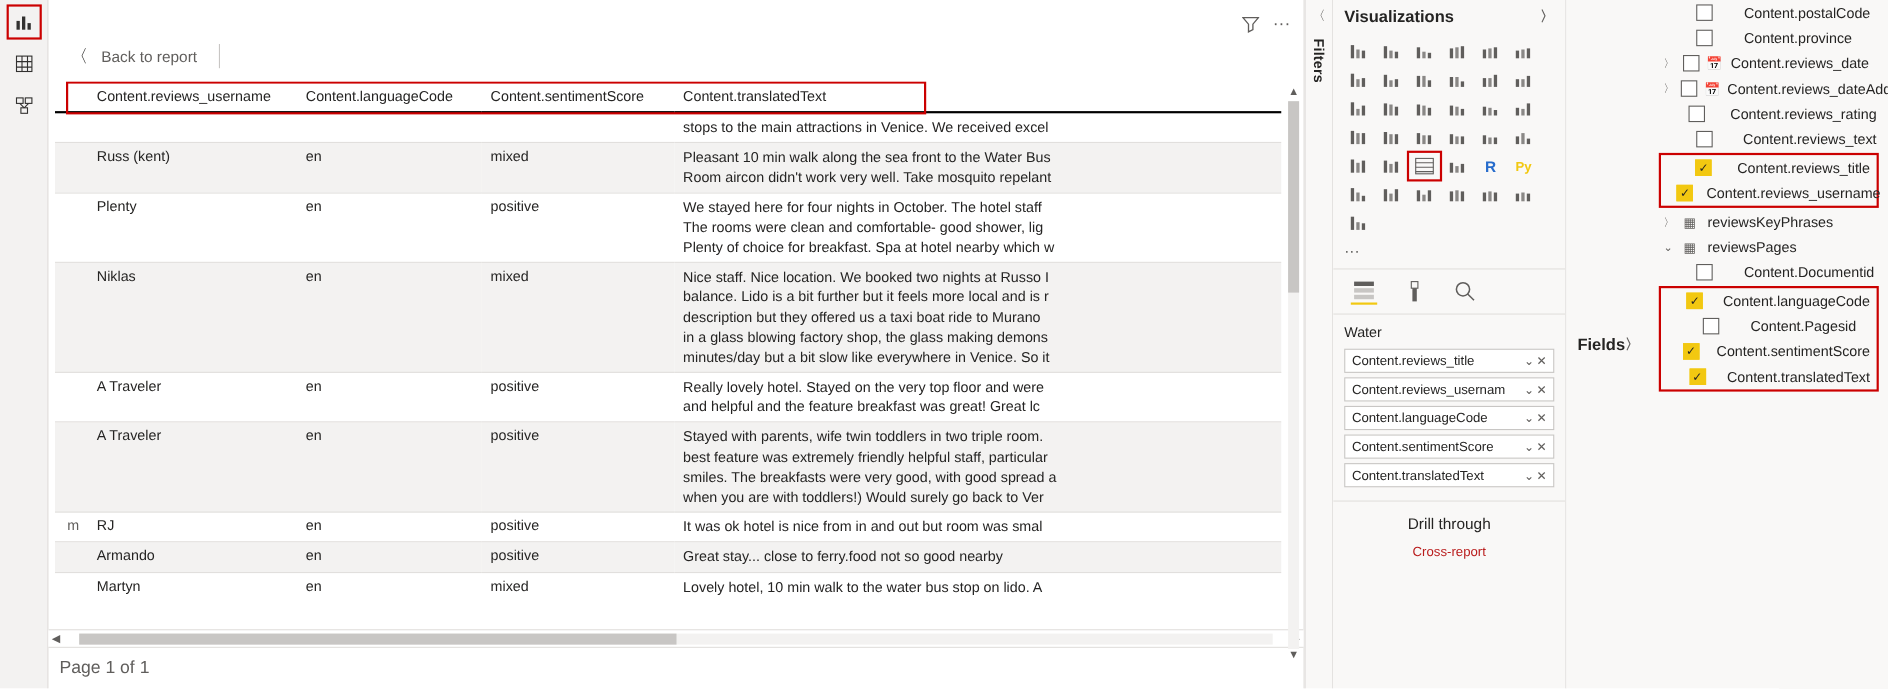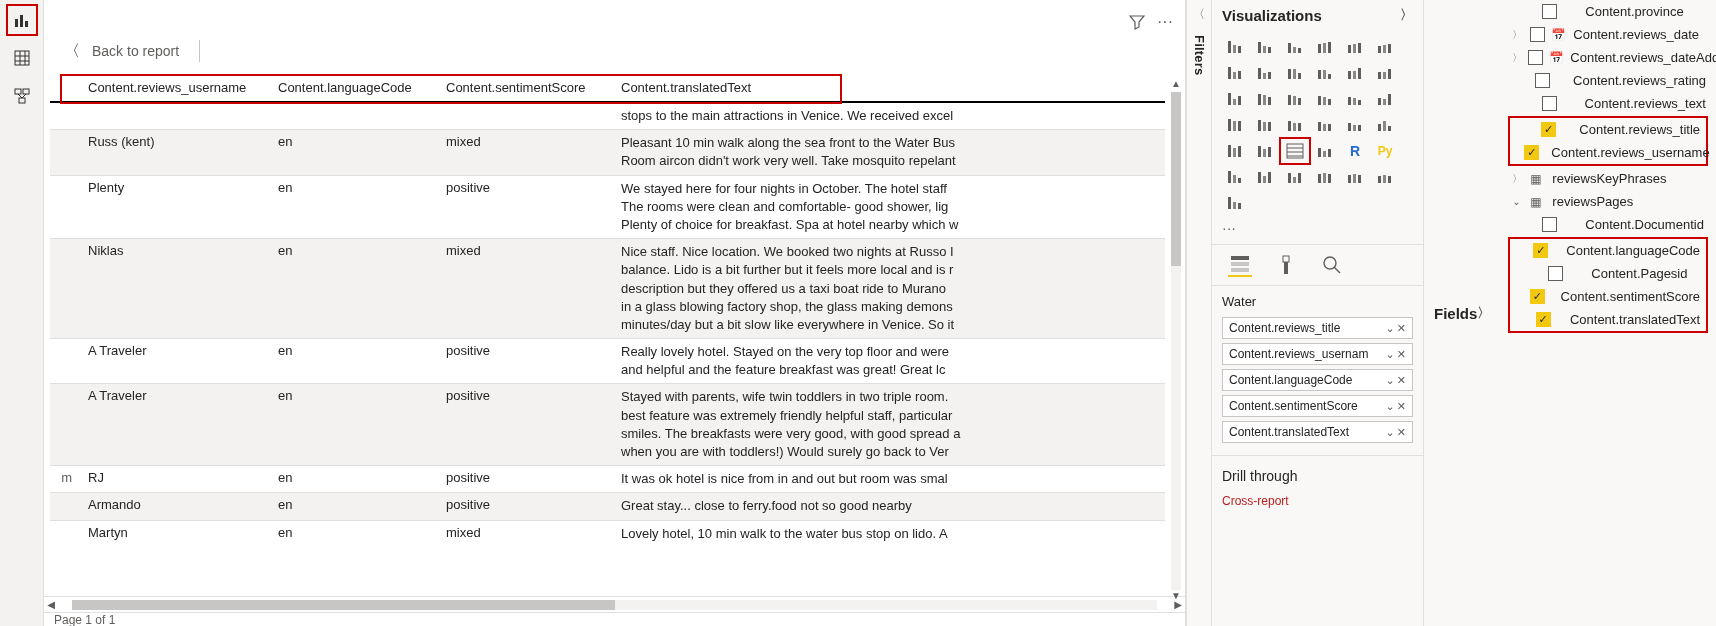--- a/index.html
+++ b/index.html
@@ -35,21 +35,21 @@
 .scroll-h { height: 16px; background: #fff; border-top: 1px solid #e1dfdd; display: flex; align-items: center; }
 .scroll-h .track { flex: 1; height: 10px; background: #f3f2f1; margin: 0 14px; position: relative; }
 .scroll-h .thumb { position: absolute; left: 0; width: 50%; height: 100%; background: #c8c6c4; }
 .scroll-h .arrow { width: 14px; text-align: center; color: #605e5c; font-size: 10px; }
 
 .scroll-v { position: absolute; right: 2px; top: 78px; bottom: 22px; width: 14px; }
 .scroll-v .arrow { text-align: center; color: #605e5c; font-size: 10px; height: 14px; }
 .scroll-v .track { position: absolute; top: 14px; bottom: 14px; left: 2px; right: 2px; background: #f3f2f1; }
 .scroll-v .thumb { position: absolute; top: 0; left: 0; right: 0; height: 35%; background: #c8c6c4; }
 
-.status-bar { height: 14px; font-size: 12px; padding-left: 10px; display: flex; align-items: center; color: #605e5c; border-top: 1px solid #e1dfdd; }
+.status-bar { height: 38px; font-size: 16px; padding-left: 10px; display: flex; align-items: center; color: #605e5c; border-top: 1px solid #e1dfdd; }
 
 
 .filters-tab { width: 26px; background: #f9f8f7; border-left: 1px solid #e1dfdd; border-right: 1px solid #e1dfdd; display: flex; flex-direction: column; align-items: center; padding-top: 6px; }
 .filters-tab .chev { font-size: 12px; color: #605e5c; margin-bottom: 12px; }
 .filters-tab .vtext { writing-mode: vertical-rl; font-size: 13px; font-weight: 600; color: #252423; letter-spacing: 0.2px; }
 
 
 .viz-pane { width: 212px; background: #f9f8f7; border-right: 1px solid #e1dfdd; display: flex; flex-direction: column; overflow-y: auto; }
 .pane-header { display: flex; align-items: center; justify-content: space-between; padding: 6px 10px; font-weight: 600; font-size: 15px; }
 .pane-header .chev { color: #605e5c; font-size: 13px; }
@@ -60,21 +60,21 @@
 
 .format-tabs { display: flex; gap: 22px; padding: 8px 16px; border-top: 1px solid #e1dfdd; border-bottom: 1px solid #e1dfdd; }
 .format-tabs .ft { width: 24px; height: 24px; display: flex; align-items: center; justify-content: center; cursor: pointer; }
 
 .values-section { padding: 8px 10px 0 10px; }
 .values-section .sec-title { font-size: 13px; margin-bottom: 8px; }
 .field-well { background: #fff; border: 1px solid #c8c6c4; margin-bottom: 4px; padding: 3px 6px; font-size: 12px; display: flex; align-items: center; justify-content: space-between; }
 .field-well .fw-name { overflow: hidden; text-overflow: ellipsis; white-space: nowrap; flex: 1; }
 .field-well .fw-ctrls { display: flex; gap: 2px; color: #605e5c; font-size: 11px; }
 
-.drill-section { padding: 12px 10px 0 10px; border-top: 1px solid #e1dfdd; margin-top: 8px; }
+.drill-section { padding: 12px 10px 0 10px; border-top: 1px solid #e1dfdd; margin-top: 8px; text-align: center; }
 .drill-section .dt { font-size: 14px; font-weight: 400; margin-bottom: 10px; }
 .drill-section .sub { font-size: 12px; color: #b91c1c; }
 
 
 .fields-pane { width: 292px; background: #f9f8f7; display: flex; flex-direction: row; }
 .search-box { margin: 4px 10px 8px 10px; background: #fff; border: 1px solid #c8c6c4; display: flex; align-items: center; padding: 3px 6px; gap: 6px; }
 .search-box input { border: none; outline: none; flex: 1; font-size: 13px; background: transparent; }
 .fields-list { flex: 1; overflow-y: auto; padding: 0 4px 0 4px; }
 .field-row { display: flex; align-items: center; padding: 4px 6px 4px 8px; font-size: 13px; cursor: pointer; gap: 6px; }
 .field-row .indent1 { width: 24px; }
@@ -601,20 +601,26 @@
   <div class="fields-pane">
     <div class="pane-header">
       <span>Fields</span>
       <span class="chev">〉</span>
     </div>
     <div class="fields-list" id="fields-list">
         <div class="field-row">
           <span class="indent1"></span>
           <span class="cb"></span>
           <span class="ticon"></span>
+          <span>Content.postalCode</span>
+        </div>
+        <div class="field-row">
+          <span class="indent1"></span>
+          <span class="cb"></span>
+          <span class="ticon"></span>
           <span>Content.province</span>
         </div>
         <div class="field-row">
           <span class="expander">〉</span>
           <span class="cb"></span>
           <span class="ticon">📅</span>
           <span>Content.reviews_date</span>
         </div>
         <div class="field-row">
           <span class="expander">〉</span>

